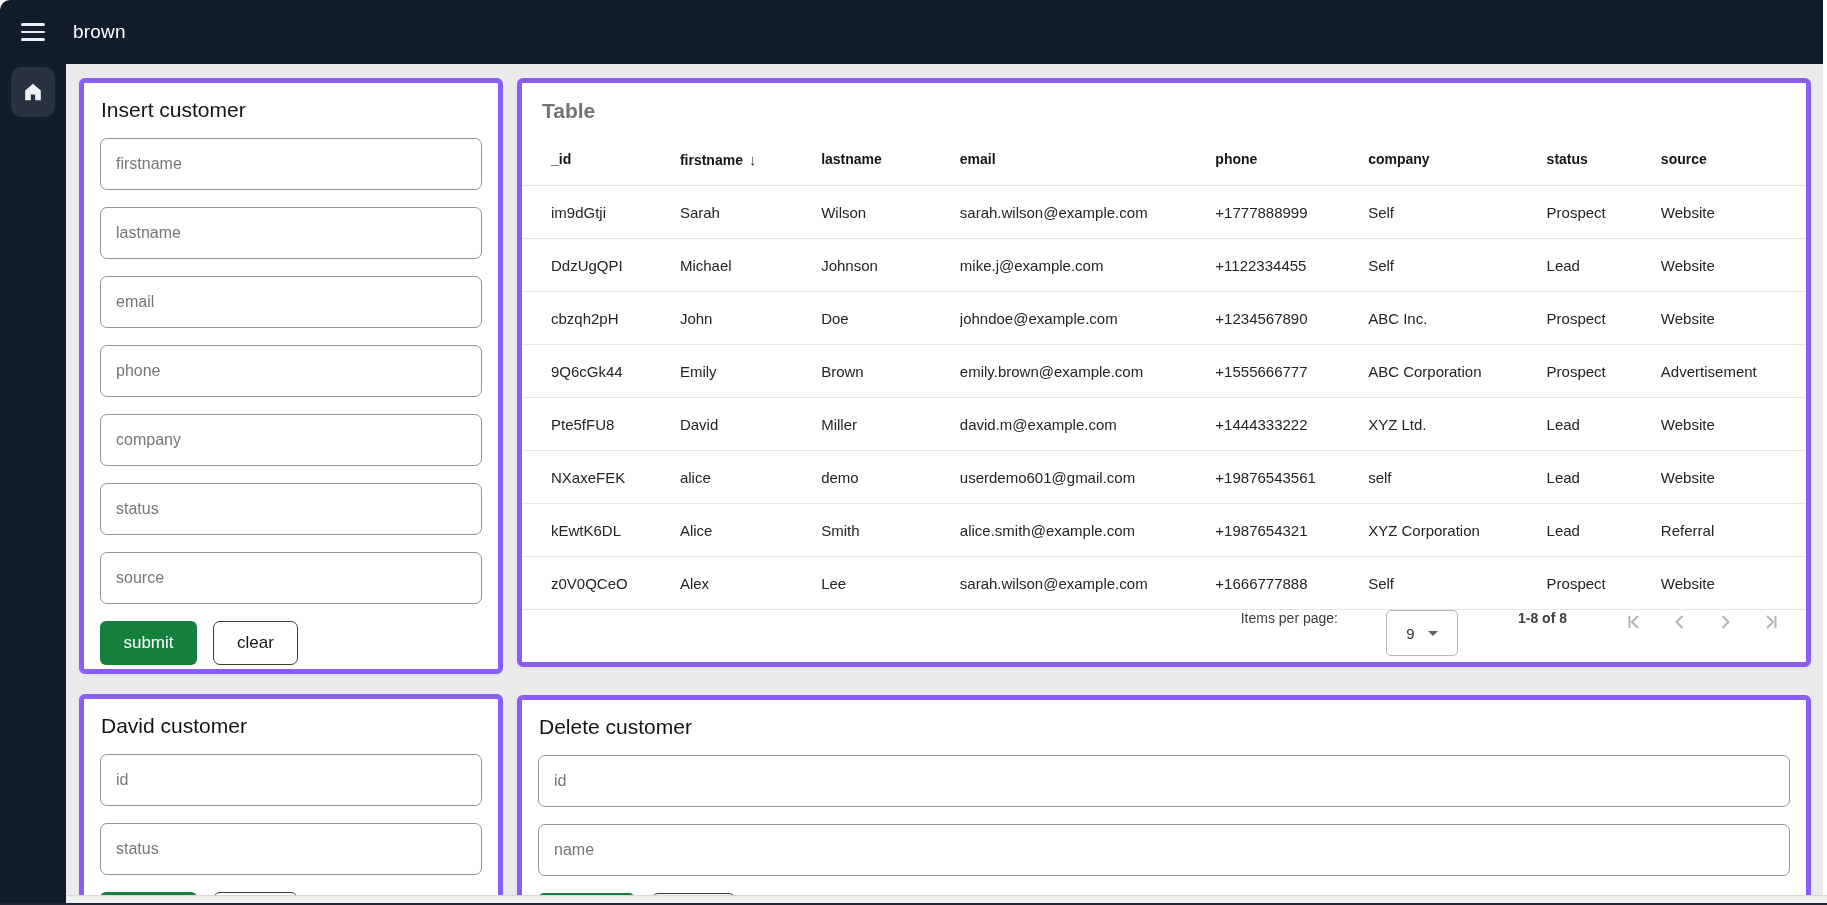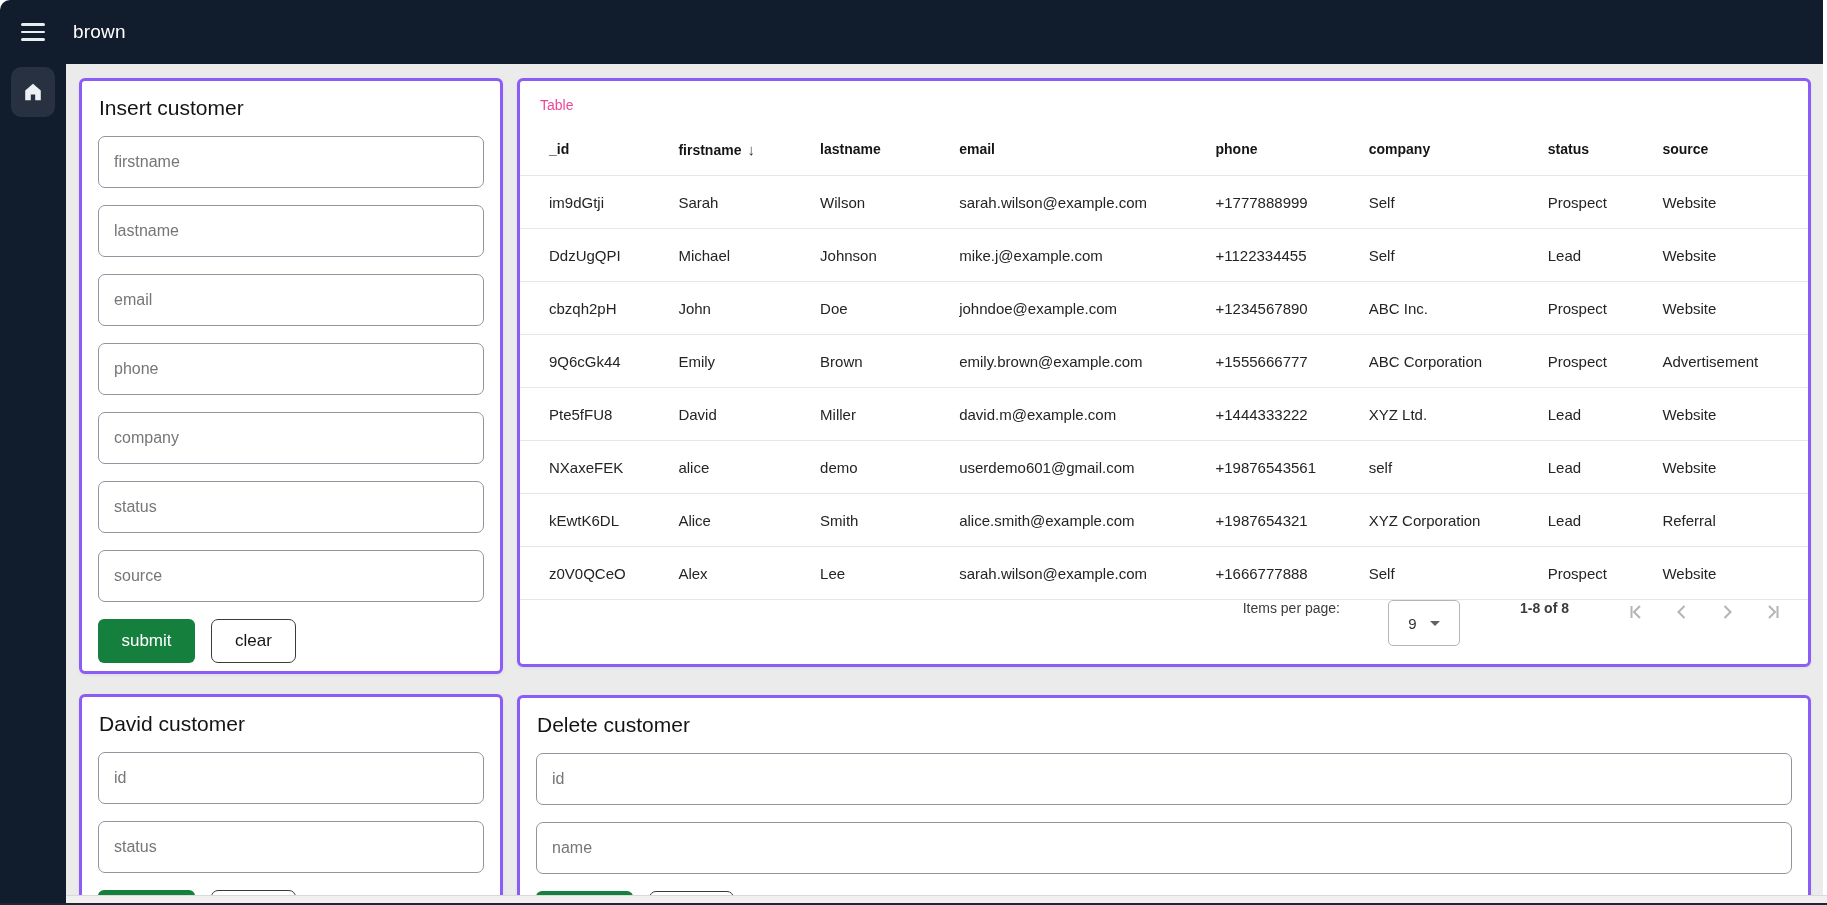--- a/index.html
+++ b/index.html
@@ -24,21 +24,21 @@
   }
   
   .main {
     position:absolute; top:64px; left:66px; width:1757px; height:831px;
     background:#ebebeb; box-sizing:border-box; padding:14px 12px 0 13px;
     display:flex; gap:14px; overflow:hidden;
   }
   .col-left  { width:424px; flex:none; display:flex; flex-direction:column; gap:20px; }
   .col-right { flex:1; min-width:0; display:flex; flex-direction:column; gap:28px; }
   .card {
-    background:#ffffff; border:3px solid #8b5cf6; border-radius:6px;
+    background:#ffffff; border:5px solid #8b5cf6; border-radius:6px;
     box-shadow:0 1px 3px rgba(0,0,0,.07); box-sizing:border-box; flex:none;
   }
   .form-card { padding:15px 16px 16px; }
   .card-title { font-size:21px; font-weight:400; color:#141414; margin:0 0 16px 1px; }
   .field {
     display:block; width:100%; height:52px; box-sizing:border-box;
     border:1px solid #8f969e; border-radius:7px; background:#fff;
     padding:0 15px; font-size:16px; color:#222; margin-bottom:17px;
     font-family:"Liberation Sans", sans-serif; outline:none;
   }
@@ -48,21 +48,21 @@
     min-width:97px; height:44px; background:#15803d; color:#ffffff; border:none;
     border-radius:6px; font-size:17px; font-family:"Liberation Sans", sans-serif; cursor:pointer;
   }
   .btn-clear {
     min-width:85px; height:44px; background:#ffffff; color:#141414; border:1px solid #3a3a3a;
     border-radius:7px; font-size:17px; font-family:"Liberation Sans", sans-serif; cursor:pointer;
   }
   .insert-card { height:596px; overflow:hidden; }
   
   .table-card { height:589px; display:flex; flex-direction:column; overflow:hidden; padding:0; }
-  .table-title { font-size:14px; font-weight:400; color:#ec4899; padding:16px 20px 10px; }
+  .table-title { font-size:21px; font-weight:700; color:#737373; padding:16px 20px 10px; }
   table.data { width:100%; border-collapse:collapse; table-layout:fixed; }
   .data th, .data td {
     height:52px; border-bottom:1px solid #e7e7e7; text-align:left; vertical-align:middle;
     padding:0 8px 0 0; white-space:nowrap; overflow:hidden;
   }
   .data th:first-child, .data td:first-child { padding-left:29px; }
   .data th { font-size:14px; font-weight:700; color:#151515; cursor:pointer; }
   .data td { font-size:15px; color:#242424; }
   .sort-arrow { font-size:15px; font-weight:400; color:#3c3c3c; margin-left:6px; }
   .paginator {

